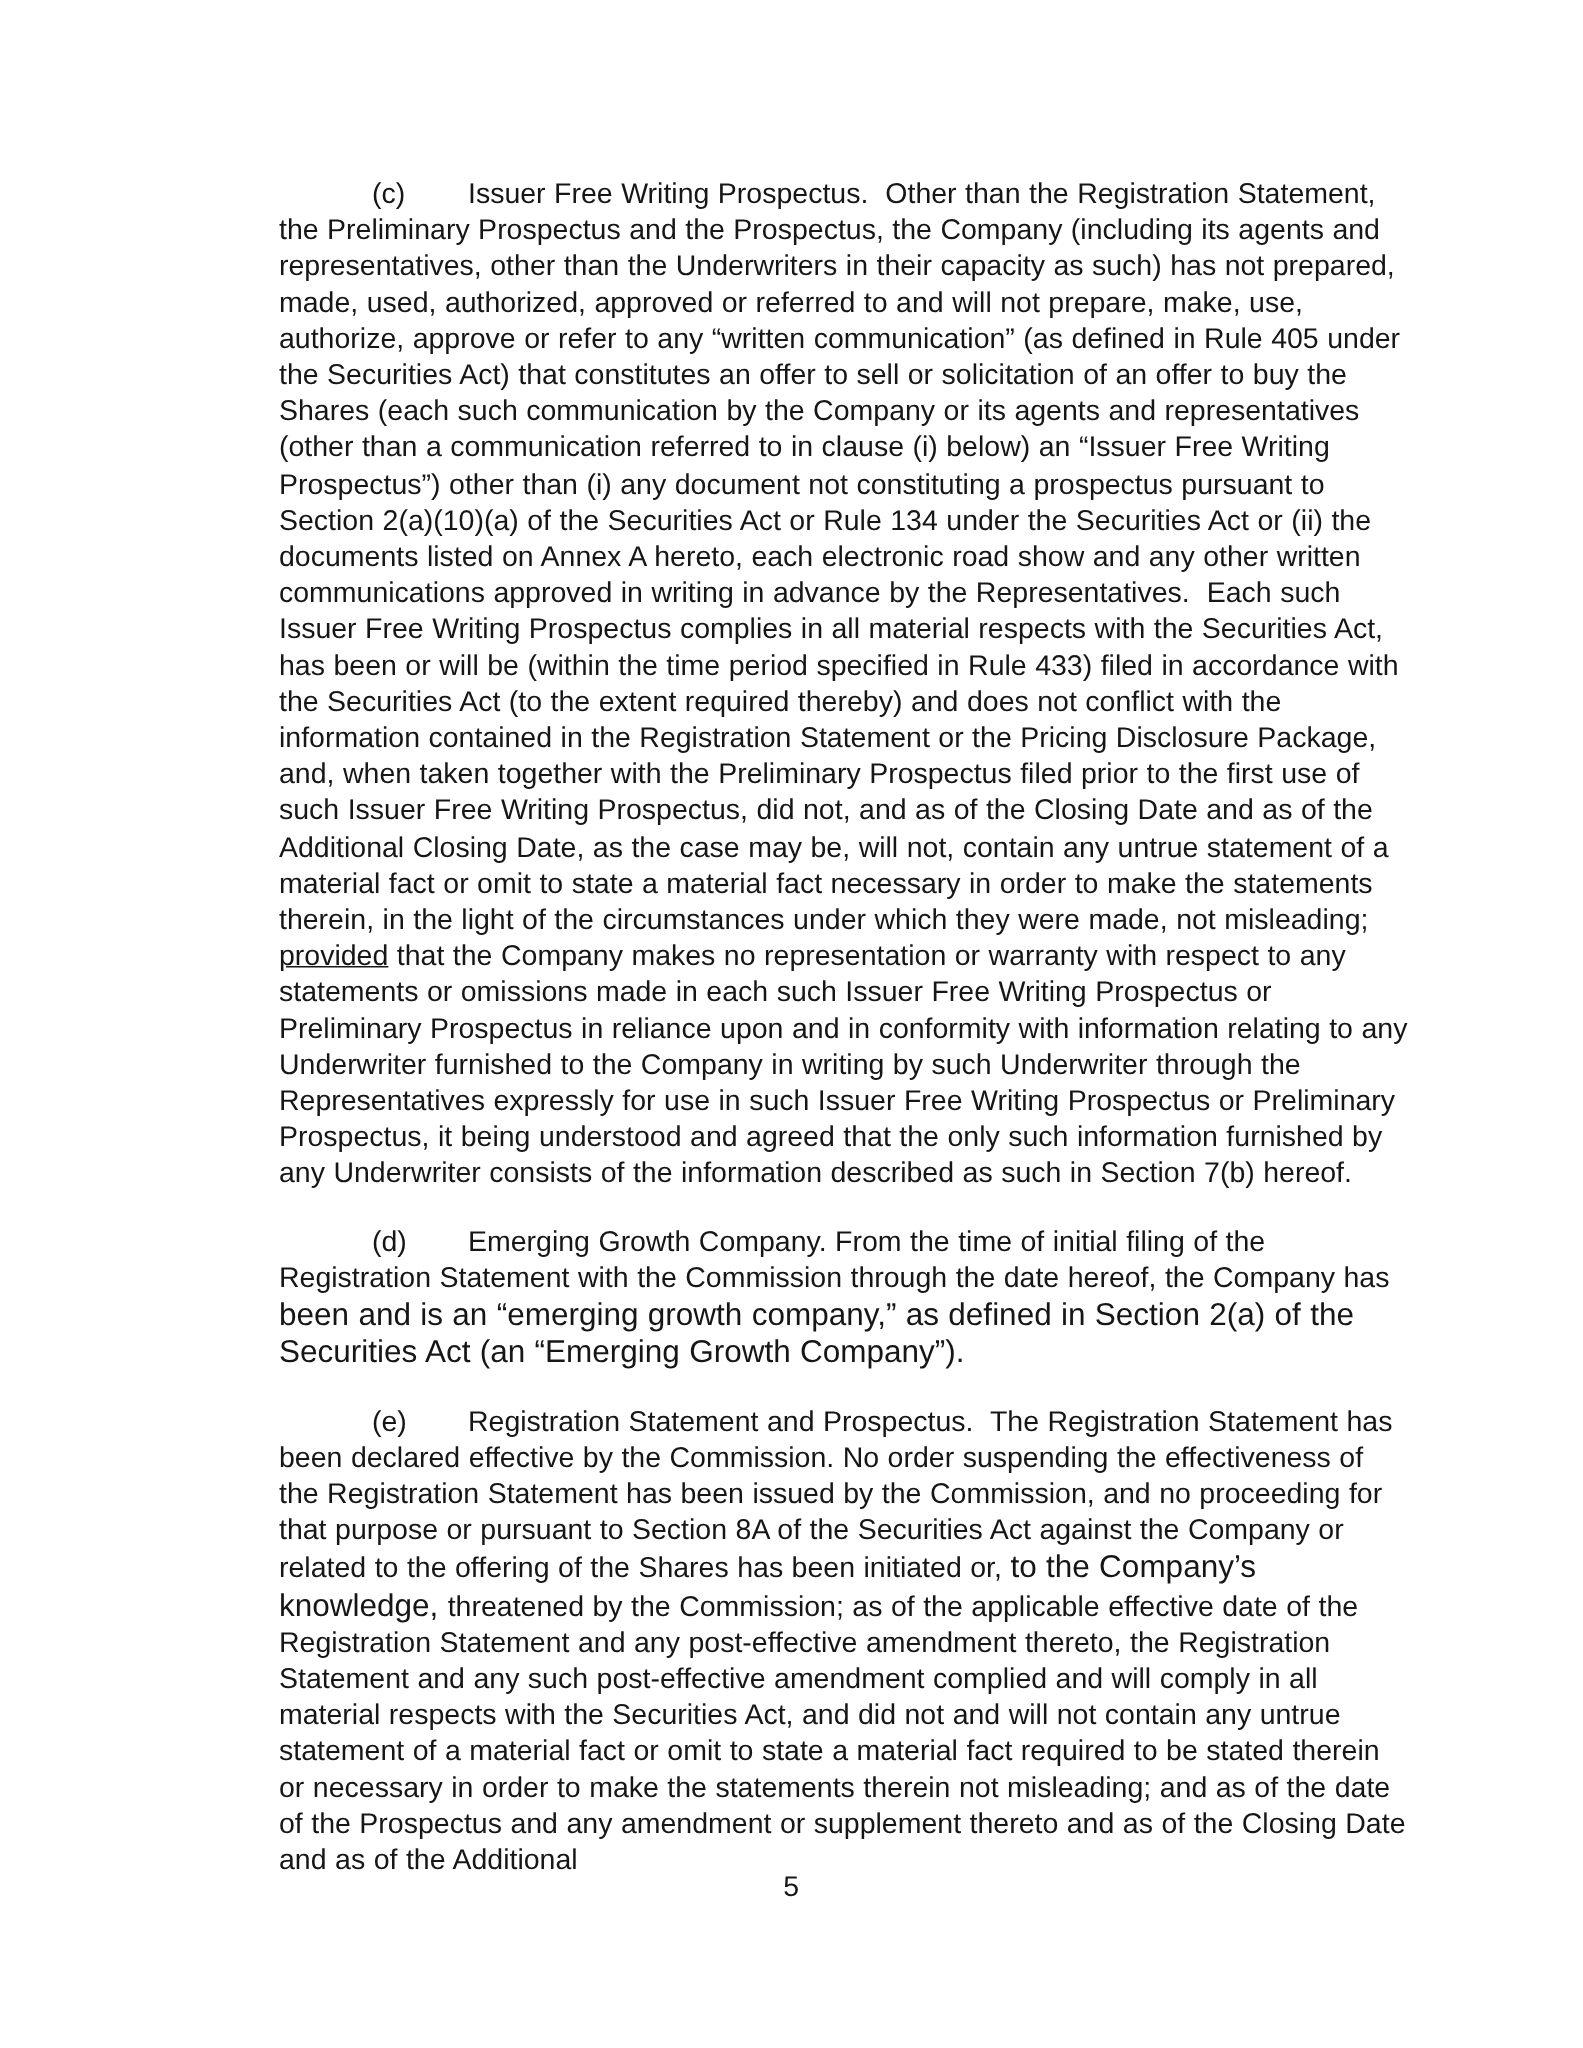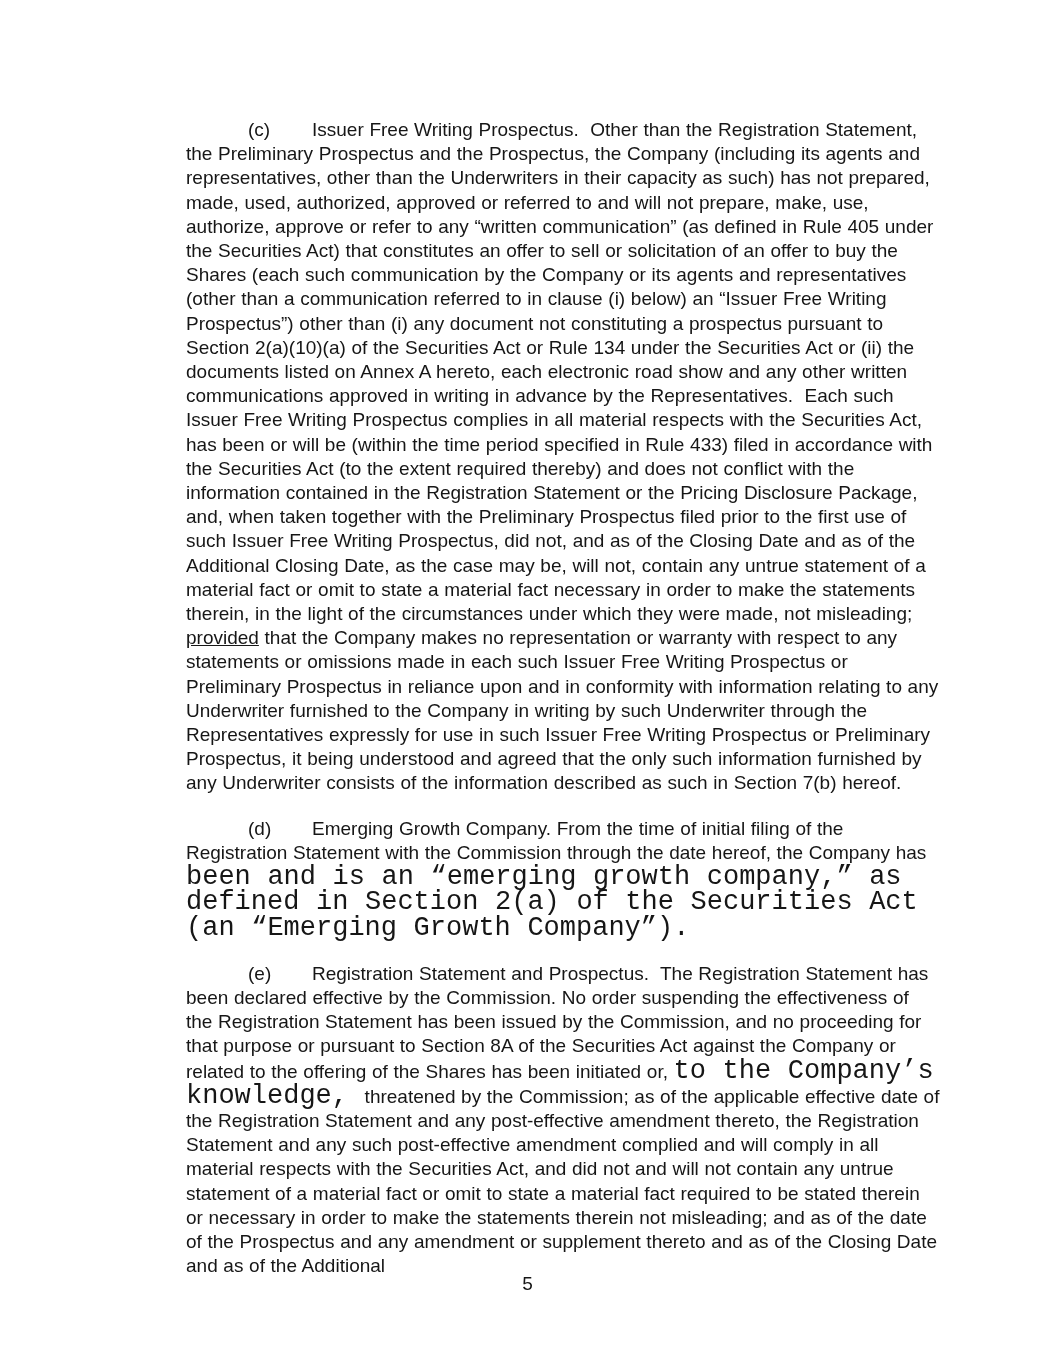--- a/index.html
+++ b/index.html
@@ -32,22 +32,22 @@
     word-spacing: 0.02em;
   }
   p.para:last-of-type { margin-bottom: 0; }
   span.label {
     display: inline-block;
     width: 64px;
     text-indent: 0;
   }
   span.sans { font-family: "Liberation Sans", "DejaVu Sans", sans-serif; }
   span.serif {
-    font-family: Liberation Mono, monospace;
-    font-size: 27px;
+    font-family: Liberation Sans, sans-serif;
+    font-size: 21px;
   }
   span.underline { text-decoration: underline; }
   .footer {
     width: 1055px;
     margin-left: -186px;
     margin-top: -6px;
     text-align: center;
     font-size: 19px;
     line-height: 24.2px;
   }

